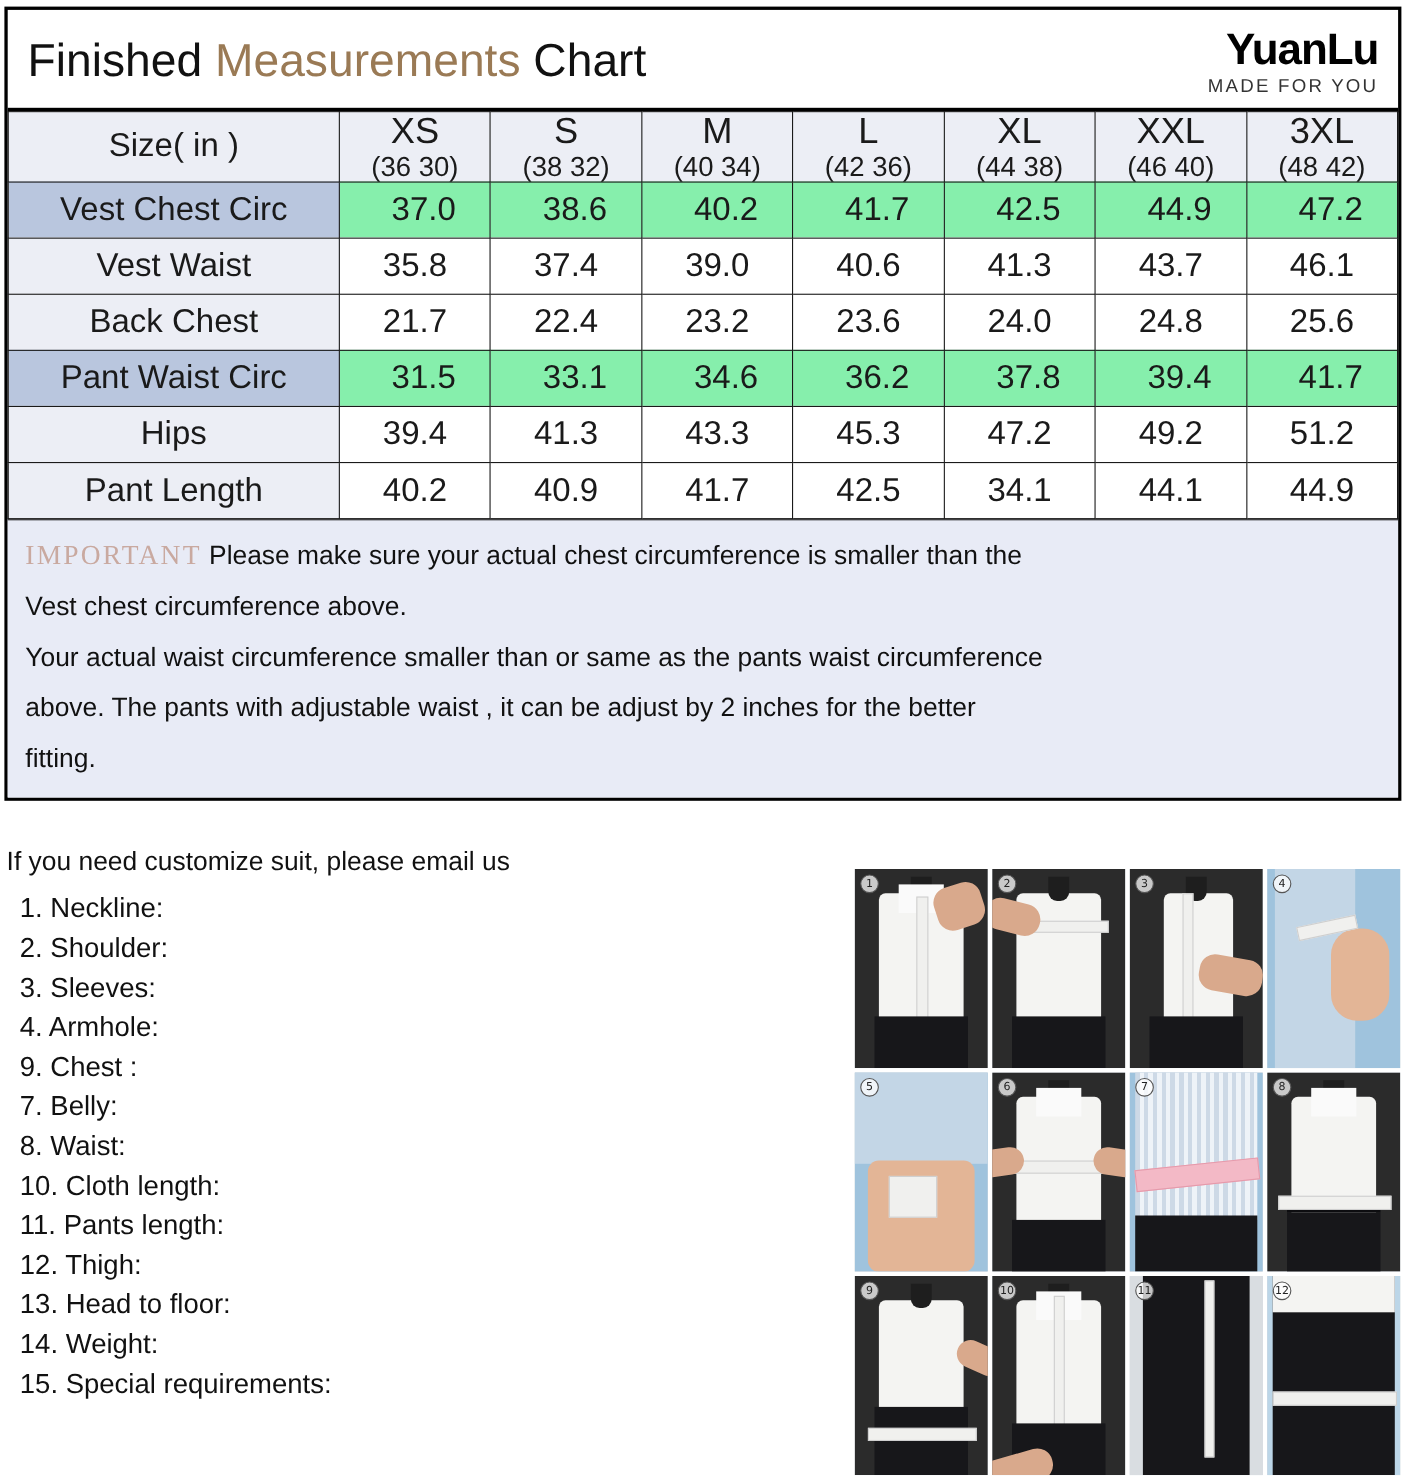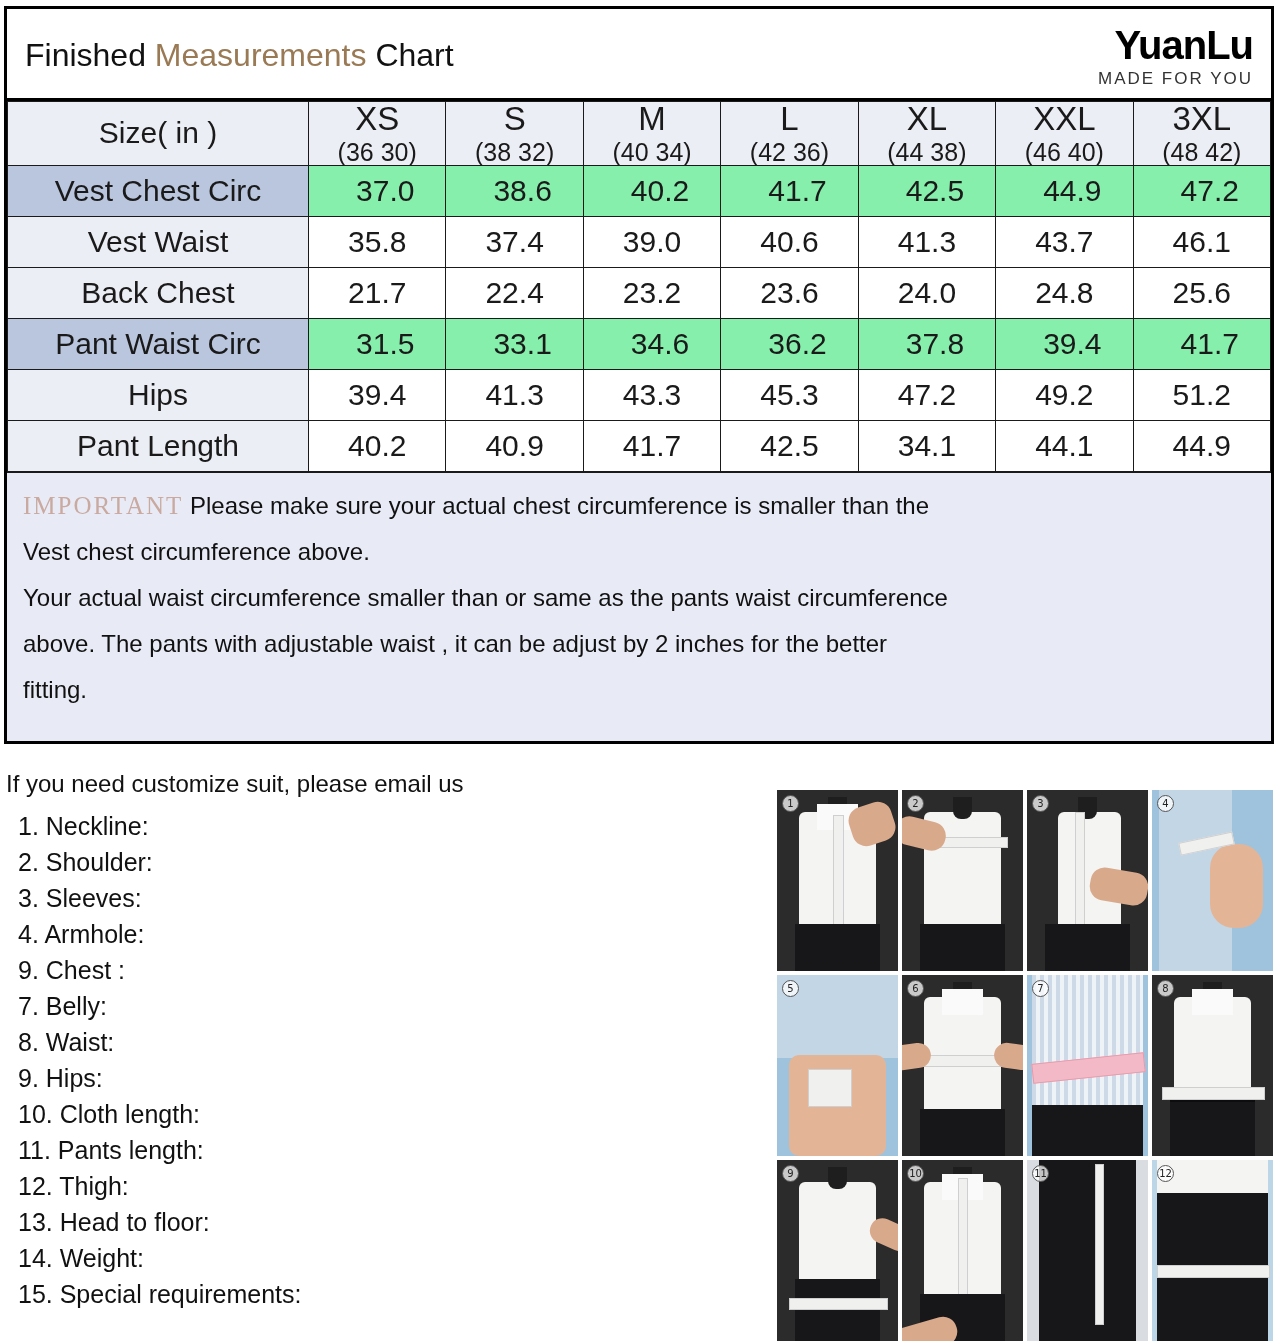--- a/index.html
+++ b/index.html
@@ -20,21 +20,21 @@
     background:#fff;
   }
   .title-row{
     position:relative;
     height:92px;
     border-bottom:3px solid #000;
     box-sizing:border-box;
   }
   .title{
     position:absolute;left:18px;top:20px;
-    font-size:32px;line-height:52px;
+    font-size:42px;line-height:52px;
     font-family:"Liberation Sans", sans-serif;
     white-space:nowrap;
   }
   .title .w1{color:#111;}
   .title .w2{color:#9a7a55;}
   .title .w3{color:#111;}
   .brand{
     position:absolute;right:18px;top:14px;
     text-align:right;
   }
@@ -83,21 +83,21 @@
     font-size:30px;
   }
   tr.hl td.rowlabel{background:#b9c6de;}
   tr.hl td.val{background:#86efac;padding-left:16px;}
   td.val{background:#fff;}
 
   
   .note{
     background:#e8ebf6;
     border-top:1px solid #1a1a1a;
-    padding:10px 16px 28px 16px;
+    padding:10px 16px 12px 16px;
     font-family:"Liberation Sans", sans-serif;
     font-size:24px;
     line-height:46px;
     color:#111;
   }
   .note .imp{
     color:#c9a9a0;
     font-family:"Liberation Serif", serif;
     letter-spacing:2px;
     font-size:25px;
@@ -286,21 +286,20 @@
   <div class="custom-line">If you need customize suit, please email us</div>
 
   <div class="list">
     <div>1. Neckline:</div>
     <div>2. Shoulder:</div>
     <div>3. Sleeves:</div>
     <div>4. Armhole:</div>
     <div>9. Chest :</div>
     <div>7. Belly:</div>
     <div>8. Waist:</div>
-    <div>9. Hips:</div>
     <div>10.  Cloth length:</div>
     <div>11.  Pants length:</div>
     <div>12.  Thigh:</div>
     <div>13.  Head to floor:</div>
     <div>14.  Weight:</div>
     <div>15.  Special requirements:</div>
   </div>
 
   <div class="grid">
 

